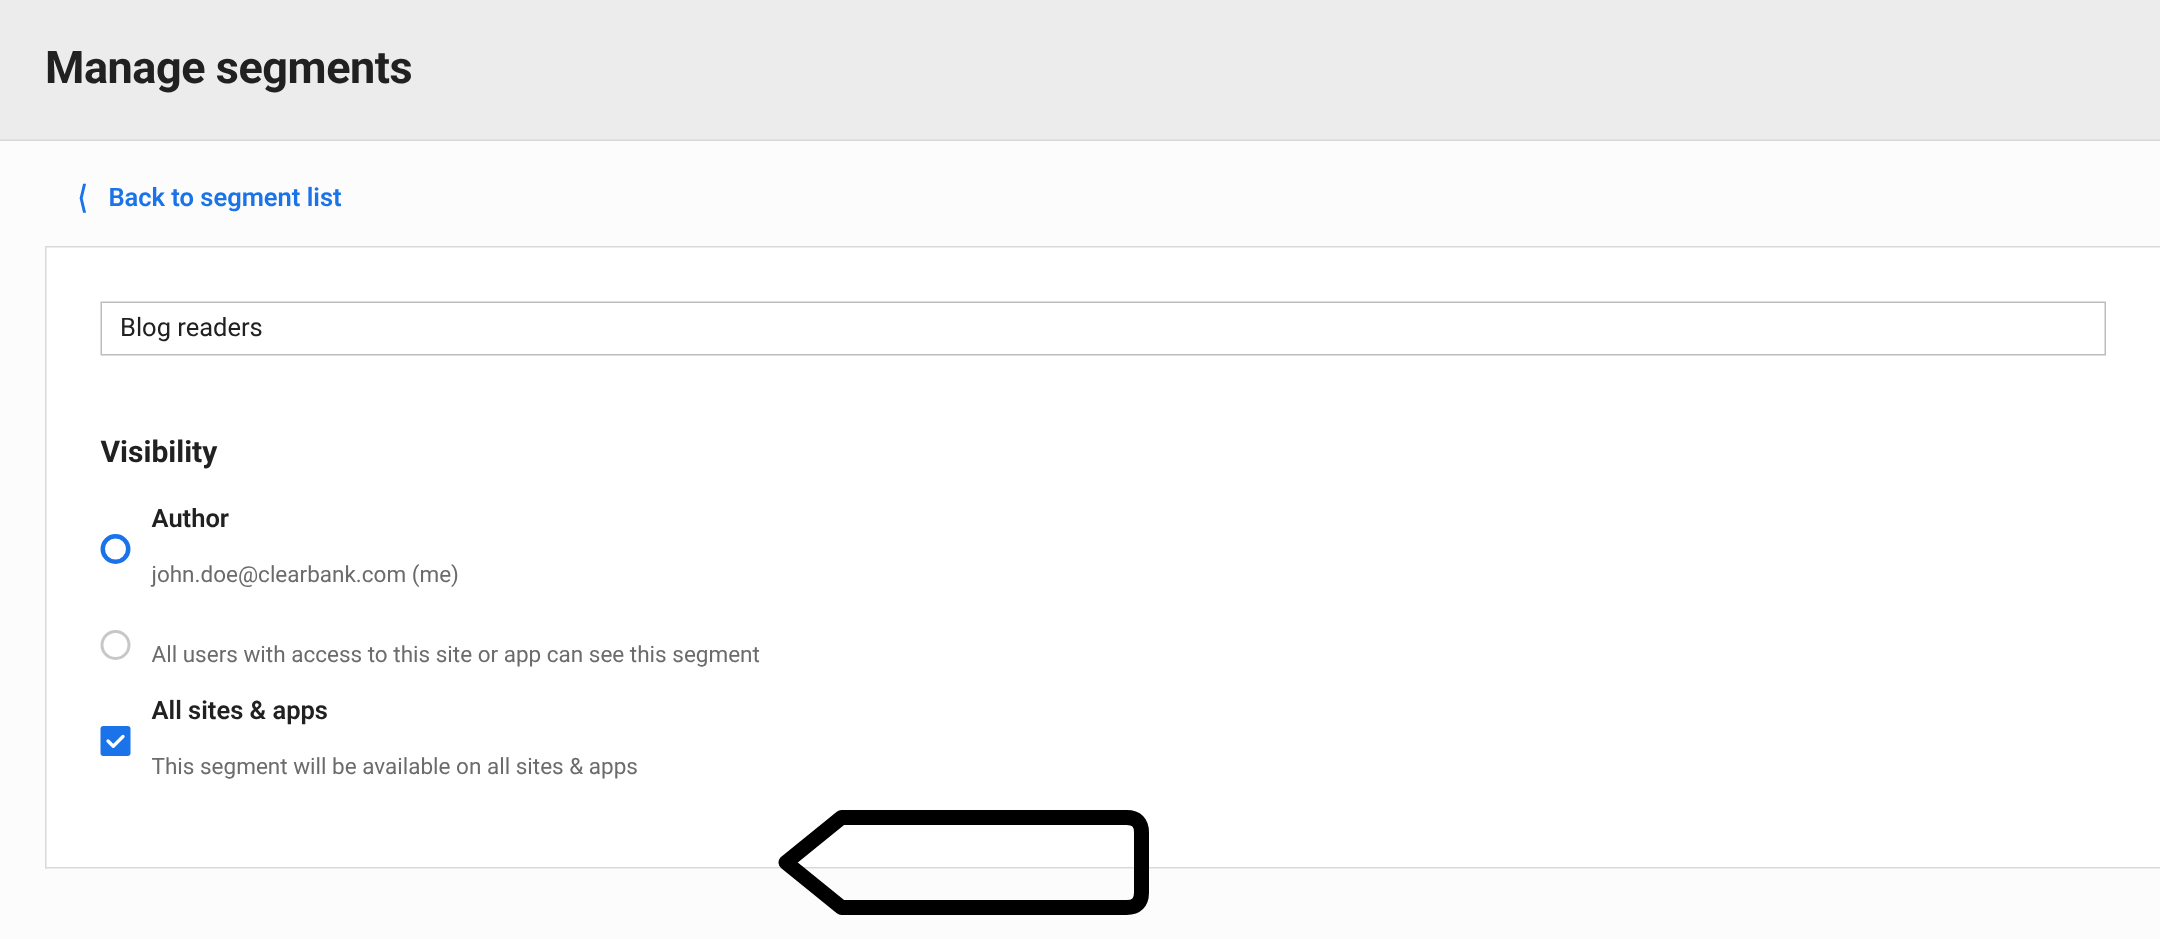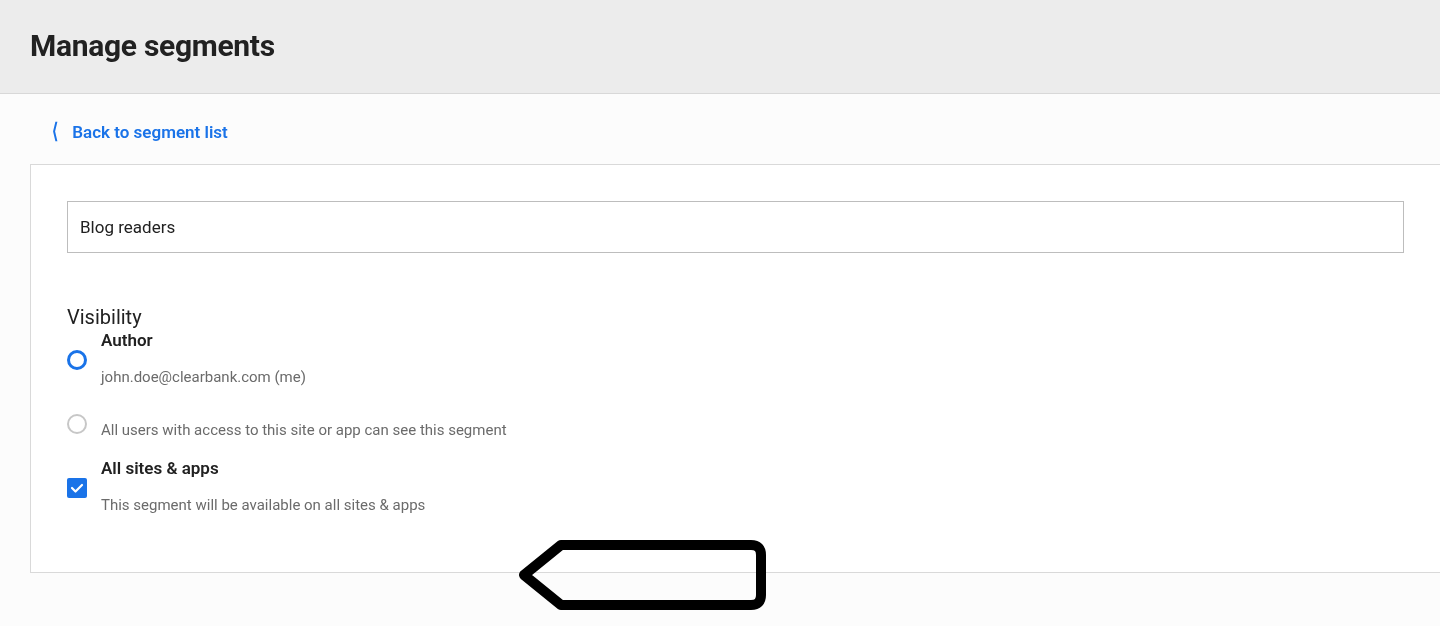--- a/index.html
+++ b/index.html
@@ -56,33 +56,34 @@
       font-size: 16px;
       font-weight: 600;
       margin-bottom: 10px;
     }
     .req {
       color: #d93025;
       margin-left: 2px;
     }
     .text-input {
       width: 100%;
-      height: 52px;
+      height: 36px;
       border: 1px solid #bdbdbd;
       padding: 0 12px;
       font-size: 17px;
       font-family: inherit;
       color: #212121;
       outline: none;
       background: #fff;
     }
     .section-heading {
       font-size: 20px;
-      font-weight: 400;
+      font-weight: 700;
       margin-top: 52px;
+      margin-bottom: 22px;
     }
     .option-row {
       display: flex;
       align-items: center;
       gap: 14px;
       margin-bottom: 16px;
       position: relative;
     }
     .option-control {
       flex: 0 0 auto;

